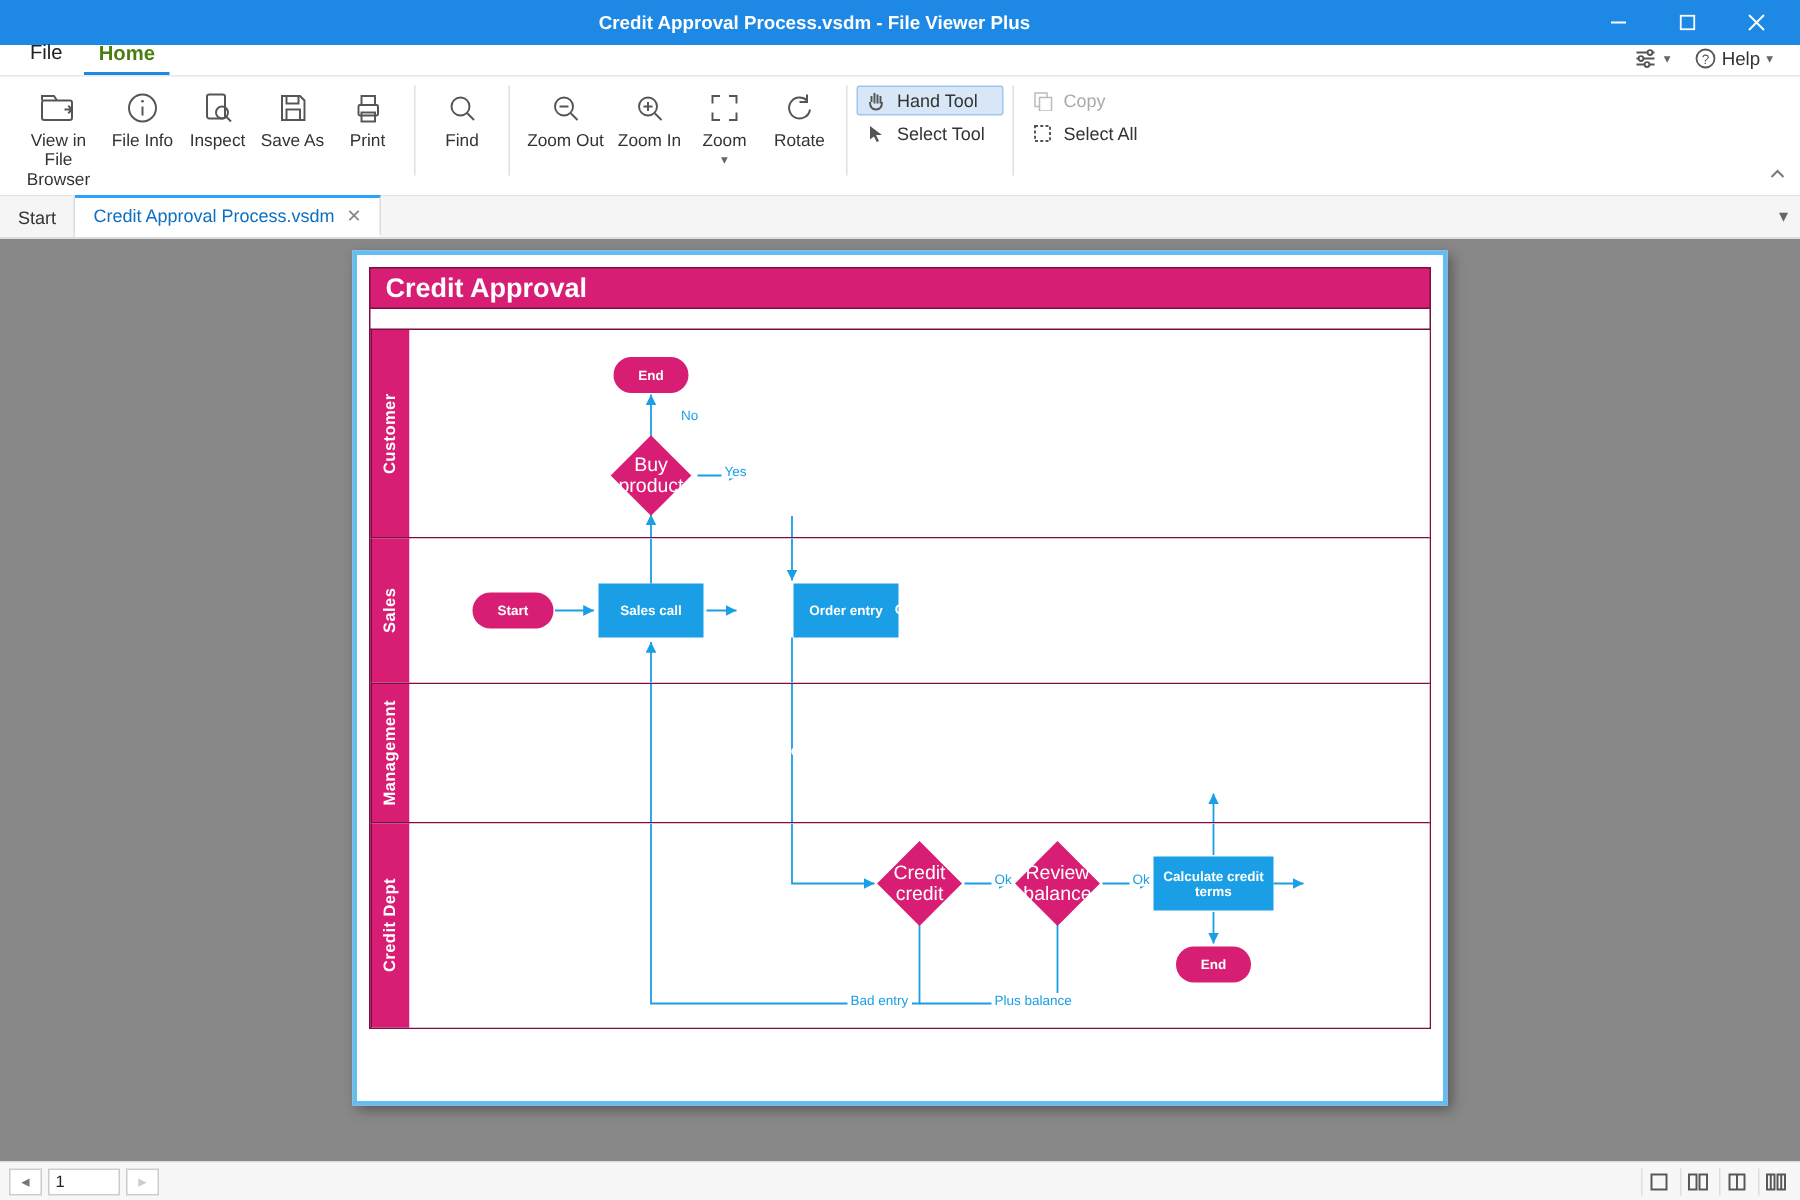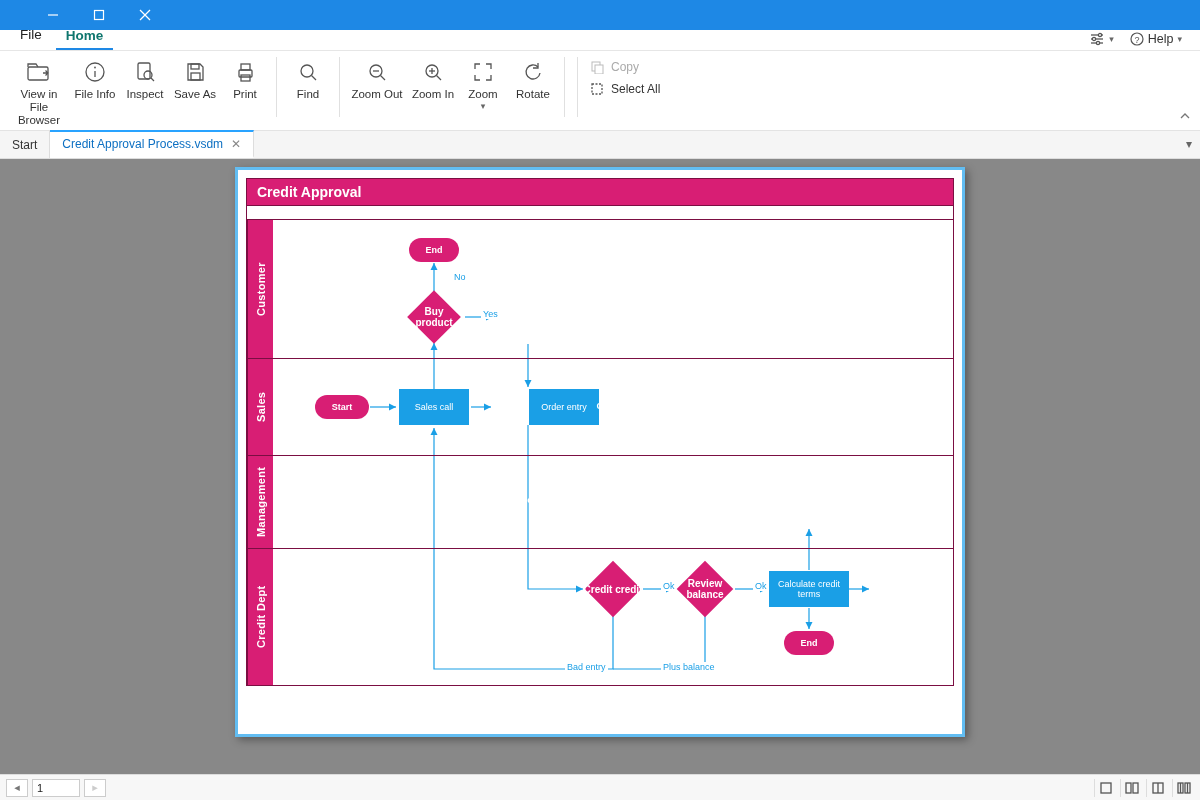--- a/index.html
+++ b/index.html
@@ -23,21 +23,21 @@
   .winbtn svg { display:block; }
   
   .menubar {
     height:21px; border-bottom:1px solid #e6e6e6;
     display:flex; align-items:flex-end; padding:0 10px;
   }
   .menu-item {
     padding:6px 10px 8px 10px; font-size:13.5px; cursor:default;
     color:#222; margin-right:4px;
   }
-  .menu-item.active { color:#0f766e; font-weight:600; border-bottom:2.5px solid #1e88e5; padding-bottom:5.5px;}
+  .menu-item.active { color:#4d7c0f; font-weight:600; border-bottom:2.5px solid #1e88e5; padding-bottom:5.5px;}
   .menubar .spacer { flex:1; }
   .menubar .right-item {
     display:flex; align-items:center; gap:4px; padding:4px 8px; color:#333; font-size:12.5px;
   }
   
   .ribbon {
     display:flex; align-items:flex-start; padding:6px 8px 4px 8px;
     border-bottom:1px solid #e3e3e3; position:relative;
     height:80px;
   }
@@ -72,21 +72,21 @@
   .canvas-wrap {
     flex:1; background:#888; display:flex; align-items:flex-start; justify-content:center;
     overflow:hidden; padding:8px 0;
   }
   .page-outer {
     width:730px; height:570px; background:#fff; border:3px solid #62bdf2;
     padding:8px; box-shadow: 3px 3px 8px rgba(0,0,0,.35);
   }
   .page-inner { width:100%; height:100%; position:relative; }
   .swim-title {
-    background:#d81e74; color:#fff; font-size:14px; font-weight:600;
+    background:#d81e74; color:#fff; font-size:18px; font-weight:600;
     height:28px; display:flex; align-items:center; padding-left:10px;
     border:1.5px solid #7b0e42;
   }
   .swim-gap { height:14px; border-left:1.5px solid #7b0e42; border-right:1.5px solid #7b0e42; border-bottom:1.5px solid #7b0e42;}
   .lanes { border:1.5px solid #7b0e42; border-top:none; display:flex; flex-direction:column;}
   .lane { display:flex; border-top:1.5px solid #7b0e42;}
   .lane:first-child { border-top:none;}
   .lane-label {
     width:26px; background:#d81e74; color:#fff; font-size:11px; font-weight:600;
     display:flex; align-items:center; justify-content:center;
@@ -98,37 +98,37 @@
   .lane1 .lane-body{ height:96px;}
   .lane2 .lane-body{ height:92px;}
   .lane3 .lane-body{ height:136px;}
   
   .term {
     position:absolute; background:#d81e74; color:#fff; font-size:9px; font-weight:600;
     display:flex; align-items:center; justify-content:center; border-radius:20px;
     height:24px;
   }
   .proc {
-    position:absolute; background:#1a9fe6; color:#fff; font-size:9px; font-weight:400;
+    position:absolute; background:#1a9fe6; color:#fff; font-size:9px; font-weight:700;
     display:flex; align-items:center; justify-content:center; text-align:center;
     height:36px;
   }
   .doc {
     position:absolute; color:#fff; font-size:9px; font-weight:600;
     display:flex; align-items:center; justify-content:center; text-align:center;
     padding-bottom:4px;
   }
   .doc-bg { position:absolute; inset:0; z-index:-1;}
   .dia-wrap { position:absolute; }
   .dia {
     width:100%; height:100%; background:#d81e74; transform:rotate(45deg);
   }
   .dia-text {
     position:absolute; inset:0; display:flex; align-items:center; justify-content:center;
-    color:#fff; font-size:10px; font-weight:700; text-align:center; line-height:1.1;
+    color:#fff; font-size:13px; font-weight:400; text-align:center; line-height:1.1;
   }
   .flowlabel {
     position:absolute; font-size:9px; color:#1a9fe6; background:#fff; padding:0 2px;margin-left:12px;
   }
   
   svg.overlay { position:absolute; left:0; top:0; pointer-events:none;}
   
   .statusbar {
     height:26px; background:#f7f7f7; border-top:1px solid #ddd;
     display:flex; align-items:center; padding:0 6px; gap:4px;
@@ -146,20 +146,21 @@
     width:22px; height:18px; display:flex; align-items:center; justify-content:center;
     border-left:1px solid #ddd; color:#666;
   }
   .icon-stroke { stroke:#555; fill:none; stroke-width:1.3; }
 </style>
 </head>
 <body>
 
 <div class="titlebar">
   <div style="width:20px"></div>
+  <div class="title">Credit Approval Process.vsdm - File Viewer Plus</div>
   <div class="winbtns">
     <div class="winbtn">
         <svg width="12" height="12">
           <line x1="1" y1="6" x2="11" y2="6" stroke="#fff" stroke-width="1.2"></line>
         </svg>
       </div>
     <div class="winbtn">
         <svg width="12" height="12">
           <rect x="1.5" y="1.5" width="9" height="9" fill="none" stroke="#fff" stroke-width="1.2"></rect>
         </svg>
@@ -300,20 +301,34 @@
       <div class="ico">
           <svg width="22" height="22" class="icon-stroke">
             <path d="M16 6 A7 7 0 1 0 18 12"></path>
             <path d="M16 2 L16 7 L11 7"></path>
           </svg>
         </div>
       <span>Rotate</span>
     </div>
   </div>
   <div class="sep"></div>
+  <div class="small-tools">
+    <div class="small-tool selected">
+      <svg width="14" height="14" class="icon-stroke">
+          <path d="M4 8 V4 M6 9 V2 M8 9 V3 M10 9 V4 M3 8 Q3 13 7 13 Q11 13 11 8"></path>
+        </svg>
+      <span>Hand Tool</span>
+    </div>
+    <div class="small-tool">
+      <svg width="14" height="14">
+          <path d="M3 2 L11 8 L7 8 L9 12 L7.5 12.7 L5.6 9 L3 11 Z" fill="#555" stroke="none"></path>
+        </svg>
+      <span>Select Tool</span>
+    </div>
+  </div>
   <div class="sep"></div>
   <div class="small-tools">
     <div class="small-tool" style="color:#aaa;">
       <svg width="14" height="14">
           <rect x="2" y="2" width="8" height="9" fill="none" stroke="#bbb"></rect>
           <rect x="5" y="5" width="8" height="9" fill="#fff" stroke="#bbb"></rect>
         </svg>
       <span>Copy</span>
     </div>
     <div class="small-tool">

